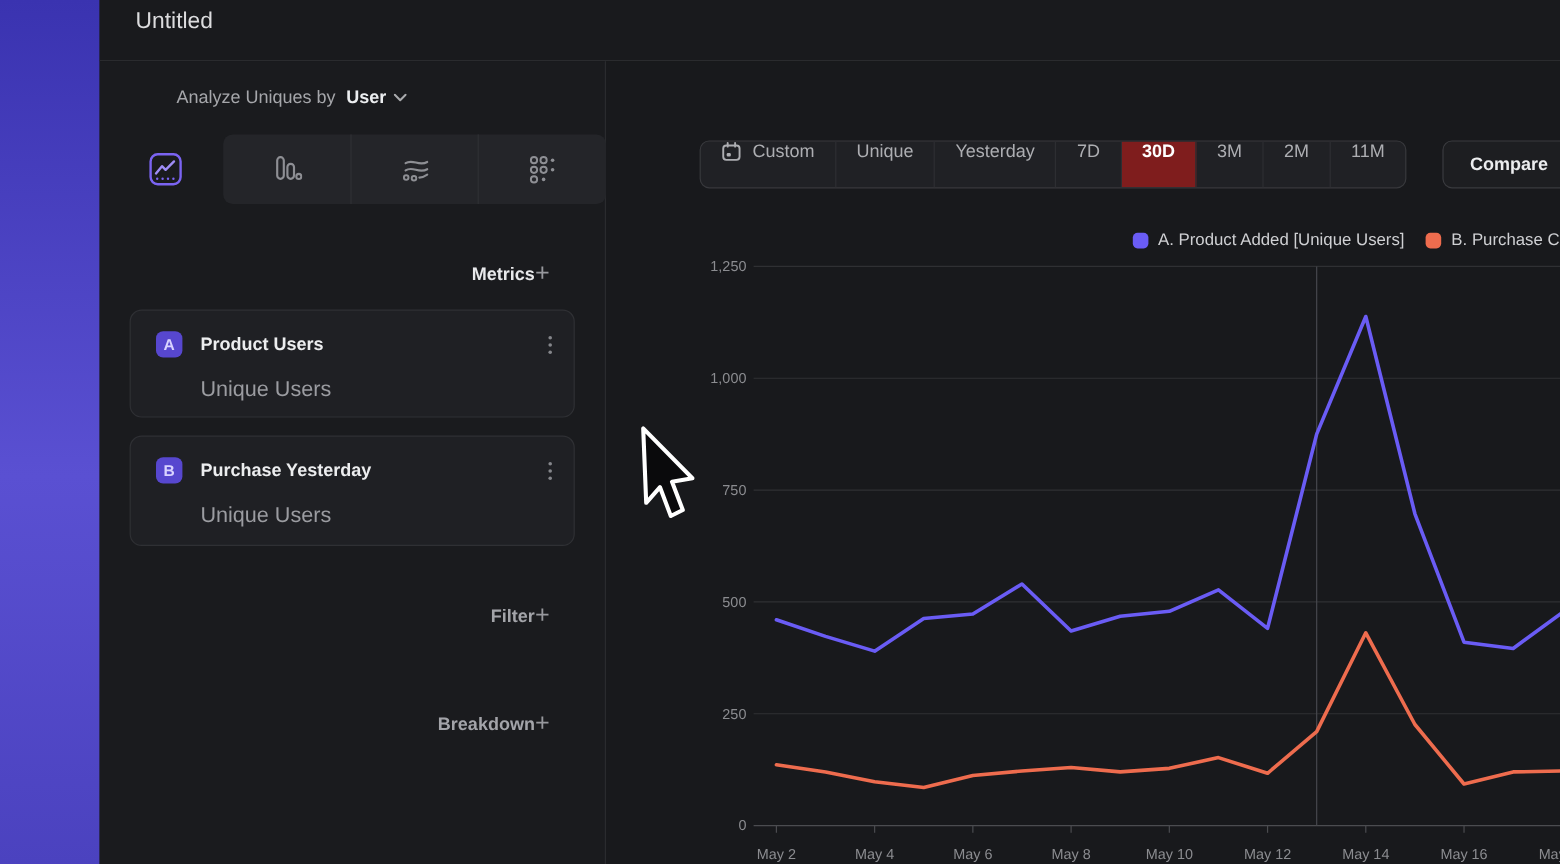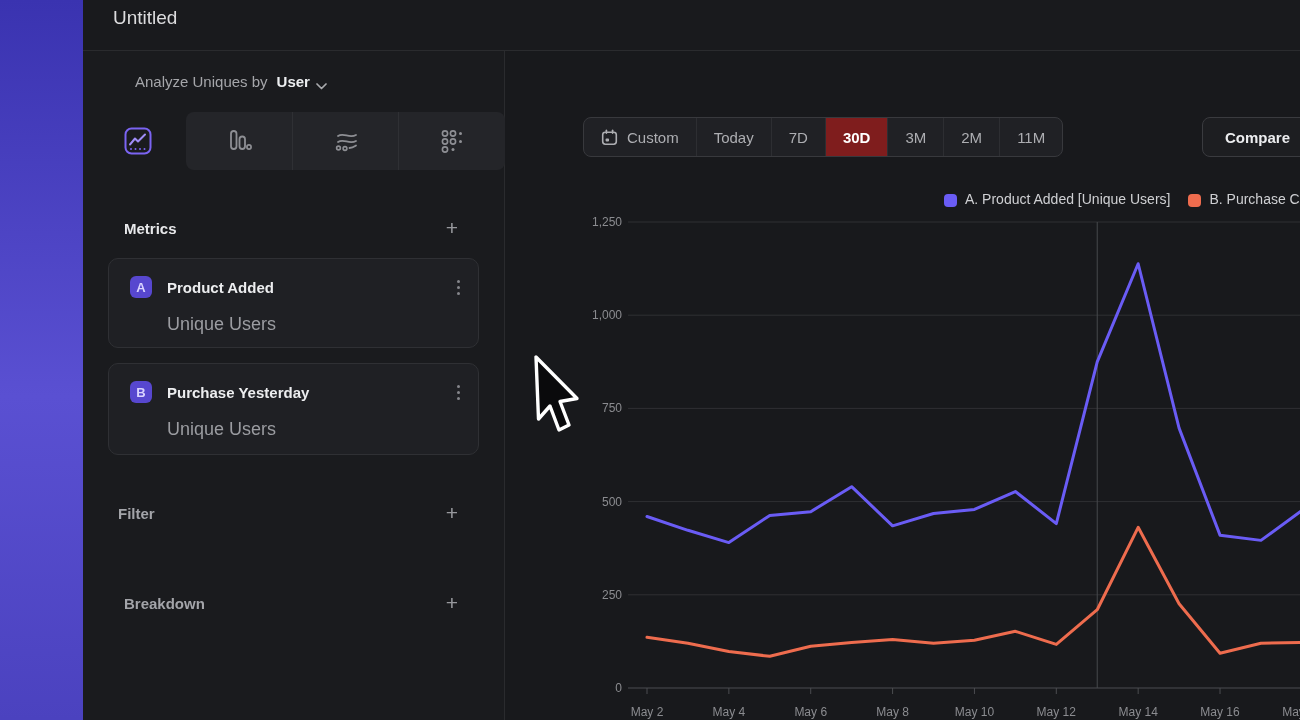--- a/index.html
+++ b/index.html
@@ -12,35 +12,35 @@
     background:linear-gradient(180deg,#3a33b0 0%,#5a50d2 55%,#4b42bf 100%); }
 
   
   #header { left:83px; top:0; width:1217px; height:51px; background:#191a1d;
     border-bottom:1px solid #2a2b2e; }
   #header .title { position:absolute; left:30px; top:7px; font-size:19px; color:#dcdcde; }
 
   
   #sidebar { left:83px; top:51px; width:422px; height:669px; background:#1a1b1e;
     border-right:1px solid #2a2b2e; }
-  .analyze-row { position:absolute; left:0; top:0; width:100%; height:61px;
+  .analyze-row { position:absolute; left:12px; top:0; width:100%; height:61px;
     display:flex; align-items:center; padding-left:52px; gap:9px; }
   .analyze-label { font-size:15px; color:#a5a6aa; }
-  .analyze-value { font-size:15px; font-weight:700; color:#eceef0; display:flex; align-items:flex-end; gap:6px; cursor:pointer; }
+  .analyze-value { font-size:15px; font-weight:700; color:#eceef0; display:flex; align-items:center; gap:6px; cursor:pointer; }
 
   .tabs-row { position:absolute; left:0; top:61px; width:100%; height:58px; }
   .tab-selected { position:absolute; left:40px; top:14px; width:30px; height:30px;
     display:flex; align-items:center; justify-content:center; cursor:pointer; }
   .tab-panel { position:absolute; left:103px; top:0; width:319px; height:58px;
     background:#242529; border-radius:8px; display:flex; }
   .tab-cell { flex:1; display:flex; align-items:center; justify-content:center; cursor:pointer; }
   .tab-cell + .tab-cell { border-left:1px solid #2f3034; }
 
   .section-row { position:absolute; left:0; width:100%; height:34px;
-    display:flex; align-items:center; justify-content:space-between;
+    display:flex; align-items:center; justify-content:flex-end;
     padding:0 46px 0 41px; }
   .section-title { font-size:15px; font-weight:700; color:#e8e9eb; }
   .section-title.dim { color:#a3a4a9; }
   .plus { font-size:21px; font-weight:400; color:#97989d; line-height:18px; cursor:pointer; }
 
   .metric-card { position:absolute; left:25px; width:371px; background:#1f2024;
     border:1px solid #2f3034; border-radius:10px; padding:17px 16px 0 21px; }
   .metric-top { display:flex; align-items:center; }
   .metric-badge { width:22px; height:22px; border-radius:6px; background:#5747cf;
     color:#d9d3ff; font-size:13px; font-weight:700; display:flex; align-items:center;
@@ -49,21 +49,21 @@
   .metric-sub { margin:16px 0 0 37px; font-size:18px; color:#9b9ca1; }
   .kebab { position:absolute; right:18px; top:21px; display:flex; flex-direction:column; gap:3px; cursor:pointer; }
   .kebab i { width:3px; height:3px; border-radius:50%; background:#85868b; }
 
   
   #main { left:505px; top:51px; width:795px; height:669px; background:#18191c; }
 
   .range-control { position:absolute; left:78px; top:66px; height:40px;
     display:flex; border:1px solid #38393d; border-radius:8px; background:#202125;
     overflow:hidden; }
-  .range-btn { display:flex; align-items:center; gap:9px; padding:0 17px;
+  .range-btn { display:flex; gap:9px; padding:0 17px;
     font-size:15px; color:#adaeb2; border-right:1px solid #2d2e32; cursor:pointer;
     white-space:nowrap; }
   .range-btn:last-child { border-right:none; }
   .range-btn.selected { background:#7f1d1d; color:#ffffff; font-weight:700; }
   .compare-btn { position:absolute; left:697px; top:66px; height:40px; padding:0 22px;
     display:flex; align-items:center; border:1px solid #3a3b3f; border-radius:8px;
     background:#1d1e21; font-size:15px; font-weight:700; color:#ecedef; cursor:pointer; }
 
   .legend { position:absolute; left:439px; top:140px; display:flex; gap:18px;
     white-space:nowrap; }
@@ -139,21 +139,21 @@
   </div>
 
   <div class="section-row" style="top:160px;">
     <span class="section-title">Metrics</span>
     <span class="plus">+</span>
   </div>
 
   <div class="metric-card" style="top:207px; height:90px;">
     <div class="metric-top">
       <span class="metric-badge">A</span>
-      <span class="metric-name">Product Added</span>
+      <span class="metric-name">Product Users</span>
     </div>
     <div class="metric-sub">Unique Users</div>
     <span class="kebab">
         <i></i>
         <i></i>
         <i></i>
       </span>
   </div>
 
   <div class="metric-card" style="top:312px; height:92px;">
@@ -186,21 +186,22 @@
   <div class="range-control">
     <div class="range-btn">
       <svg width="17" height="17" viewBox="0 0 17 17">
         <rect x="1.7" y="3.2" width="13.6" height="12" rx="2.6" fill="none" stroke="#adaeb2" stroke-width="1.6"></rect>
         <line x1="5.4" y1="1.2" x2="5.4" y2="4.2" stroke="#adaeb2" stroke-width="1.6" stroke-linecap="round"></line>
         <line x1="11.6" y1="1.2" x2="11.6" y2="4.2" stroke="#adaeb2" stroke-width="1.6" stroke-linecap="round"></line>
         <rect x="4.6" y="9.6" width="3.4" height="2.8" rx="0.9" fill="#adaeb2"></rect>
       </svg>
       <span>Custom</span>
     </div>
-    <div class="range-btn">Today</div>
+    <div class="range-btn">Unique</div>
+    <div class="range-btn">Yesterday</div>
     <div class="range-btn">7D</div>
     <div class="range-btn selected">30D</div>
     <div class="range-btn">3M</div>
     <div class="range-btn">2M</div>
     <div class="range-btn">11M</div>
   </div>
 
   <div class="compare-btn">Compare</div>
 
   <div class="legend">

